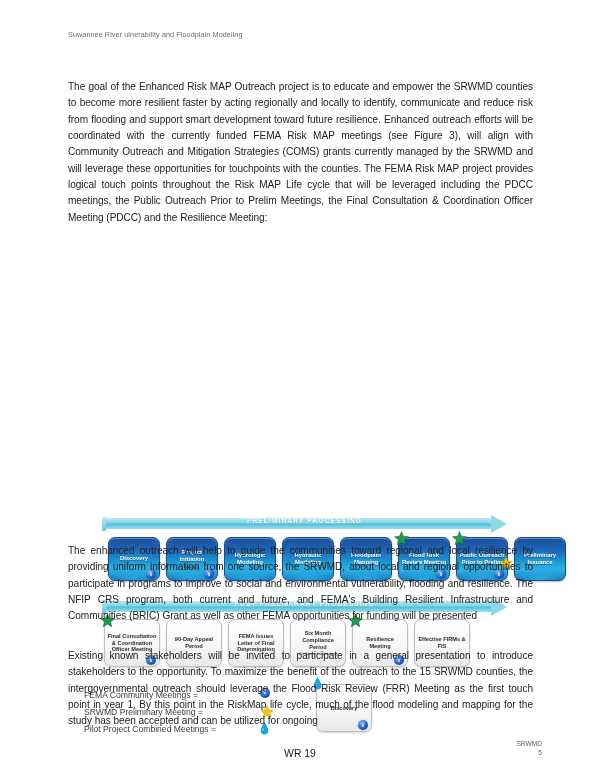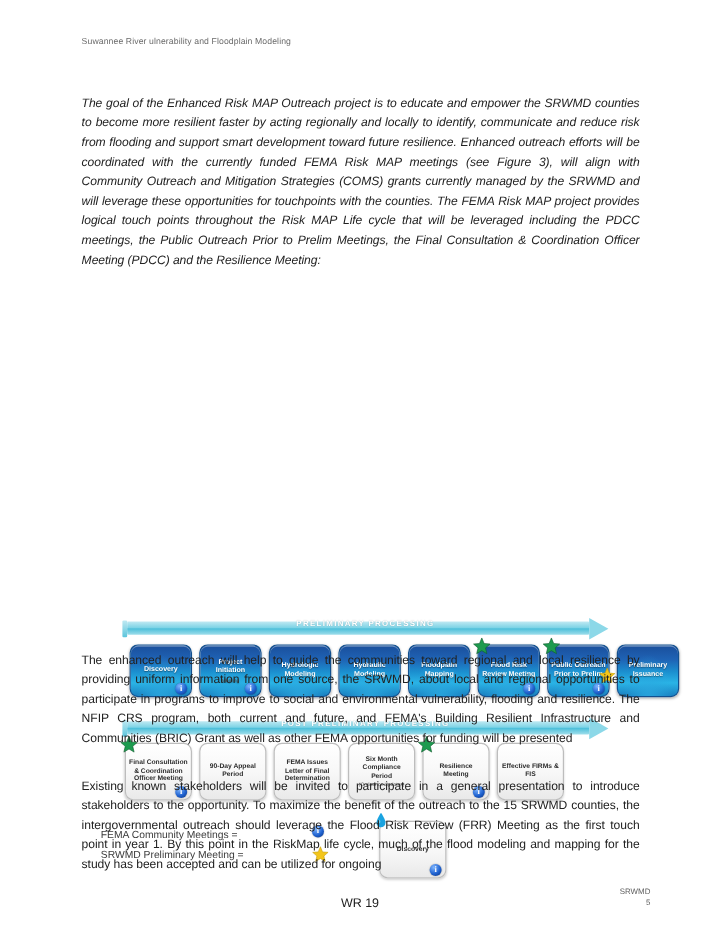--- a/index.html
+++ b/index.html
@@ -19,21 +19,21 @@
     letter-spacing: .1px;
   }
 
   
   .para {
     position: absolute; left: 68px; width: 465px;
     font-size: 10.1px; line-height: 1.62;
     text-align: justify; color: #222;
     letter-spacing: -.05px;
   }
-  #para1 { top: 79px; font-style: italic; }
+  #para1 { top: 79px; }
   #para2 { top: 543px; }
   #para3 { top: 648px; }
 
   
   .figure { position: absolute; left: 0; top: 240px; width: 600px; height: 290px; }
 
   .fig-title {
     position: absolute; left: 84px; top: 13px;
     font-size: 10px; color: #3a3a3a; letter-spacing: .1px;
     white-space: nowrap;
@@ -265,20 +265,27 @@
           <span class="legend-glyph">
             <div class="info-icon ">i</div>
           </span>
         </div>
         <div class="legend-row">
           <span>SRWMD Preliminary Meeting =</span>
           <span class="legend-glyph"><svg style="position:static" width="14" height="14" viewBox="0 0 24 24">
               <polygon points="12,1 15.1,8.4 23,9.1 17,14.3 18.8,22 12,17.9 5.2,22 7,14.3 1,9.1 8.9,8.4" fill="#f3c51a" stroke="#c29a06" stroke-width="0.8"></polygon>
             </svg></span>
         </div>
+        <div class="legend-row">
+          <span>Pilot Project Combined Meetings =</span>
+          <span class="legend-glyph"><svg style="position:static" width="9" height="13" viewBox="0 0 12 18">
+              <path d="M6 0.5 C6 0.5 11.2 8 11.2 12 A5.2 5.2 0 0 1 0.8 12 C0.8 8 6 0.5 6 0.5 Z" fill="#1aa3e0"></path>
+              <ellipse cx="4.1" cy="10.5" rx="1.2" ry="2.1" fill="#7fd6f5" opacity=".75"></ellipse>
+            </svg></span>
+        </div>
       </div>
 
     <div id="discovery-standalone">
         <div class="box white">
           <svg class="drop" width="9" height="13" viewBox="0 0 12 18">
             <path d="M6 0.5 C6 0.5 11.2 8 11.2 12 A5.2 5.2 0 0 1 0.8 12 C0.8 8 6 0.5 6 0.5 Z" fill="#1aa3e0"></path>
             <ellipse cx="4.1" cy="10.5" rx="1.2" ry="2.1" fill="#7fd6f5" opacity=".75"></ellipse>
           </svg>
           <div class="label">Discovery</div>
           <div class="info-icon ">i</div>

